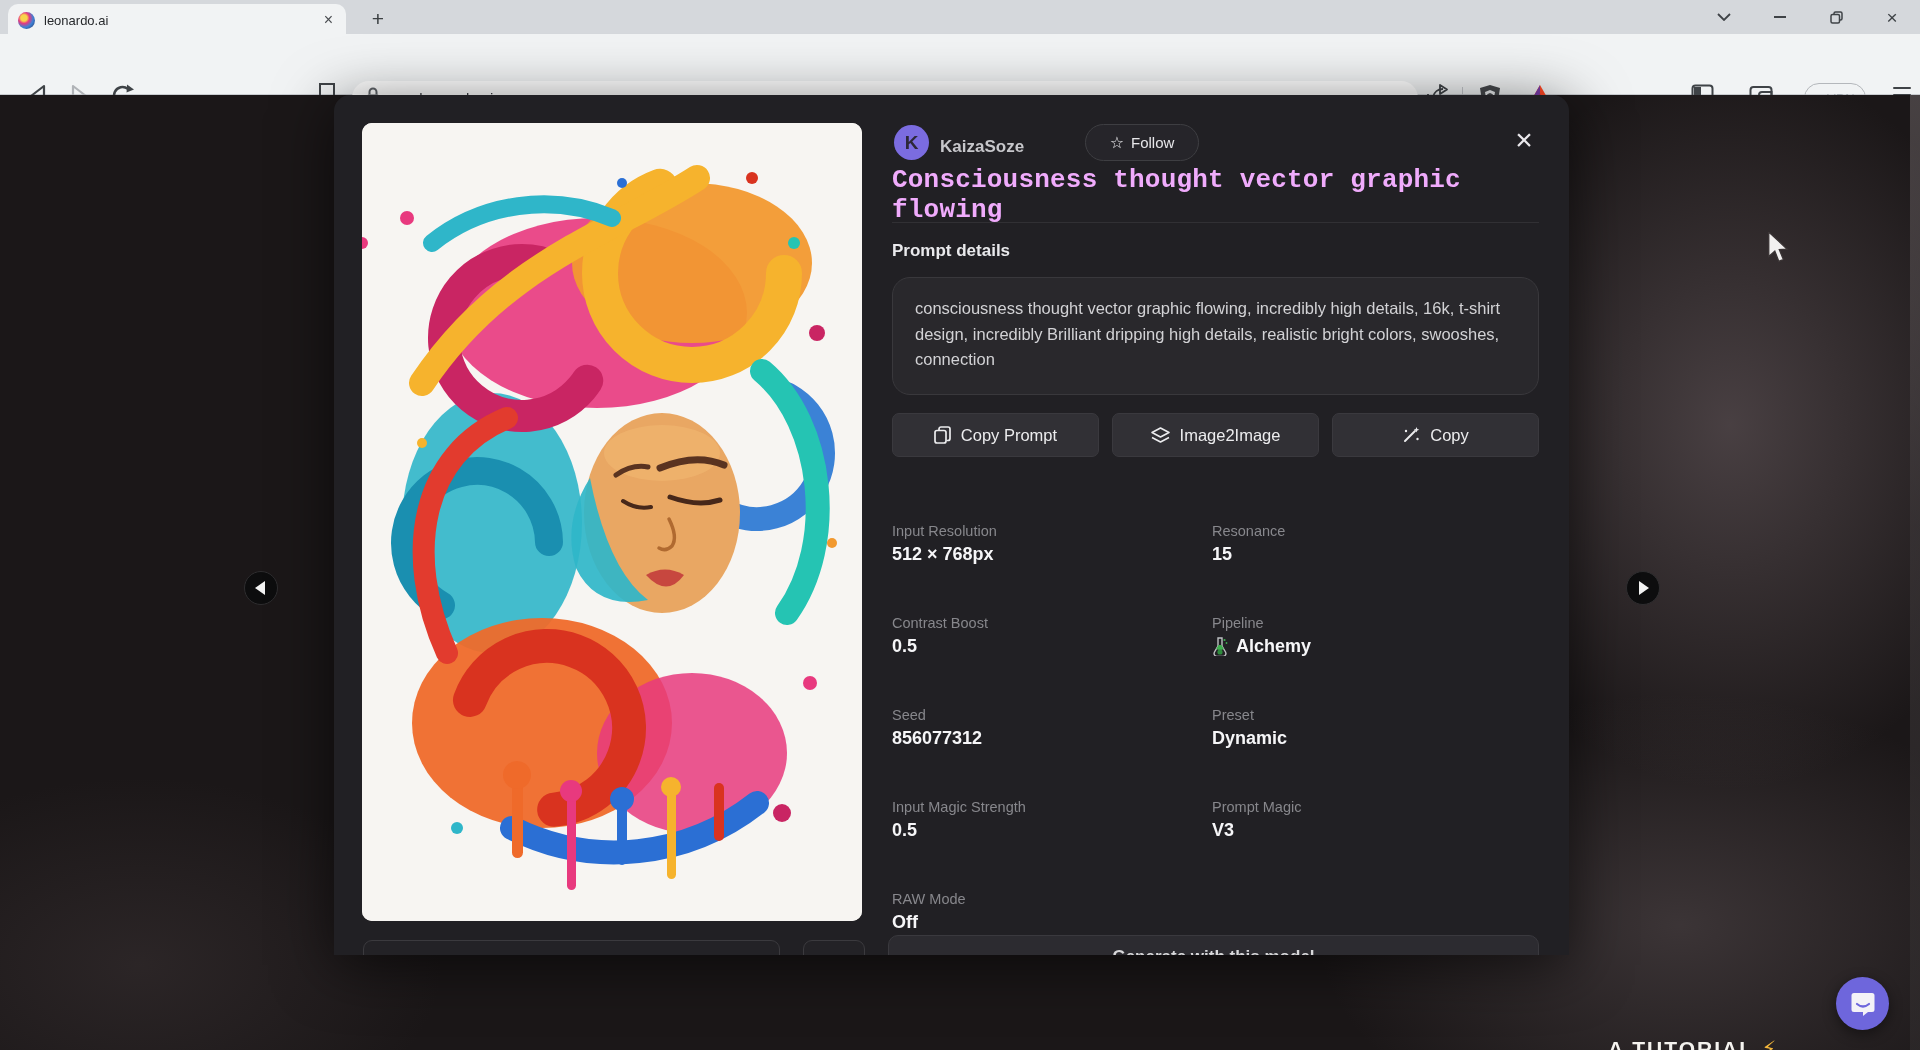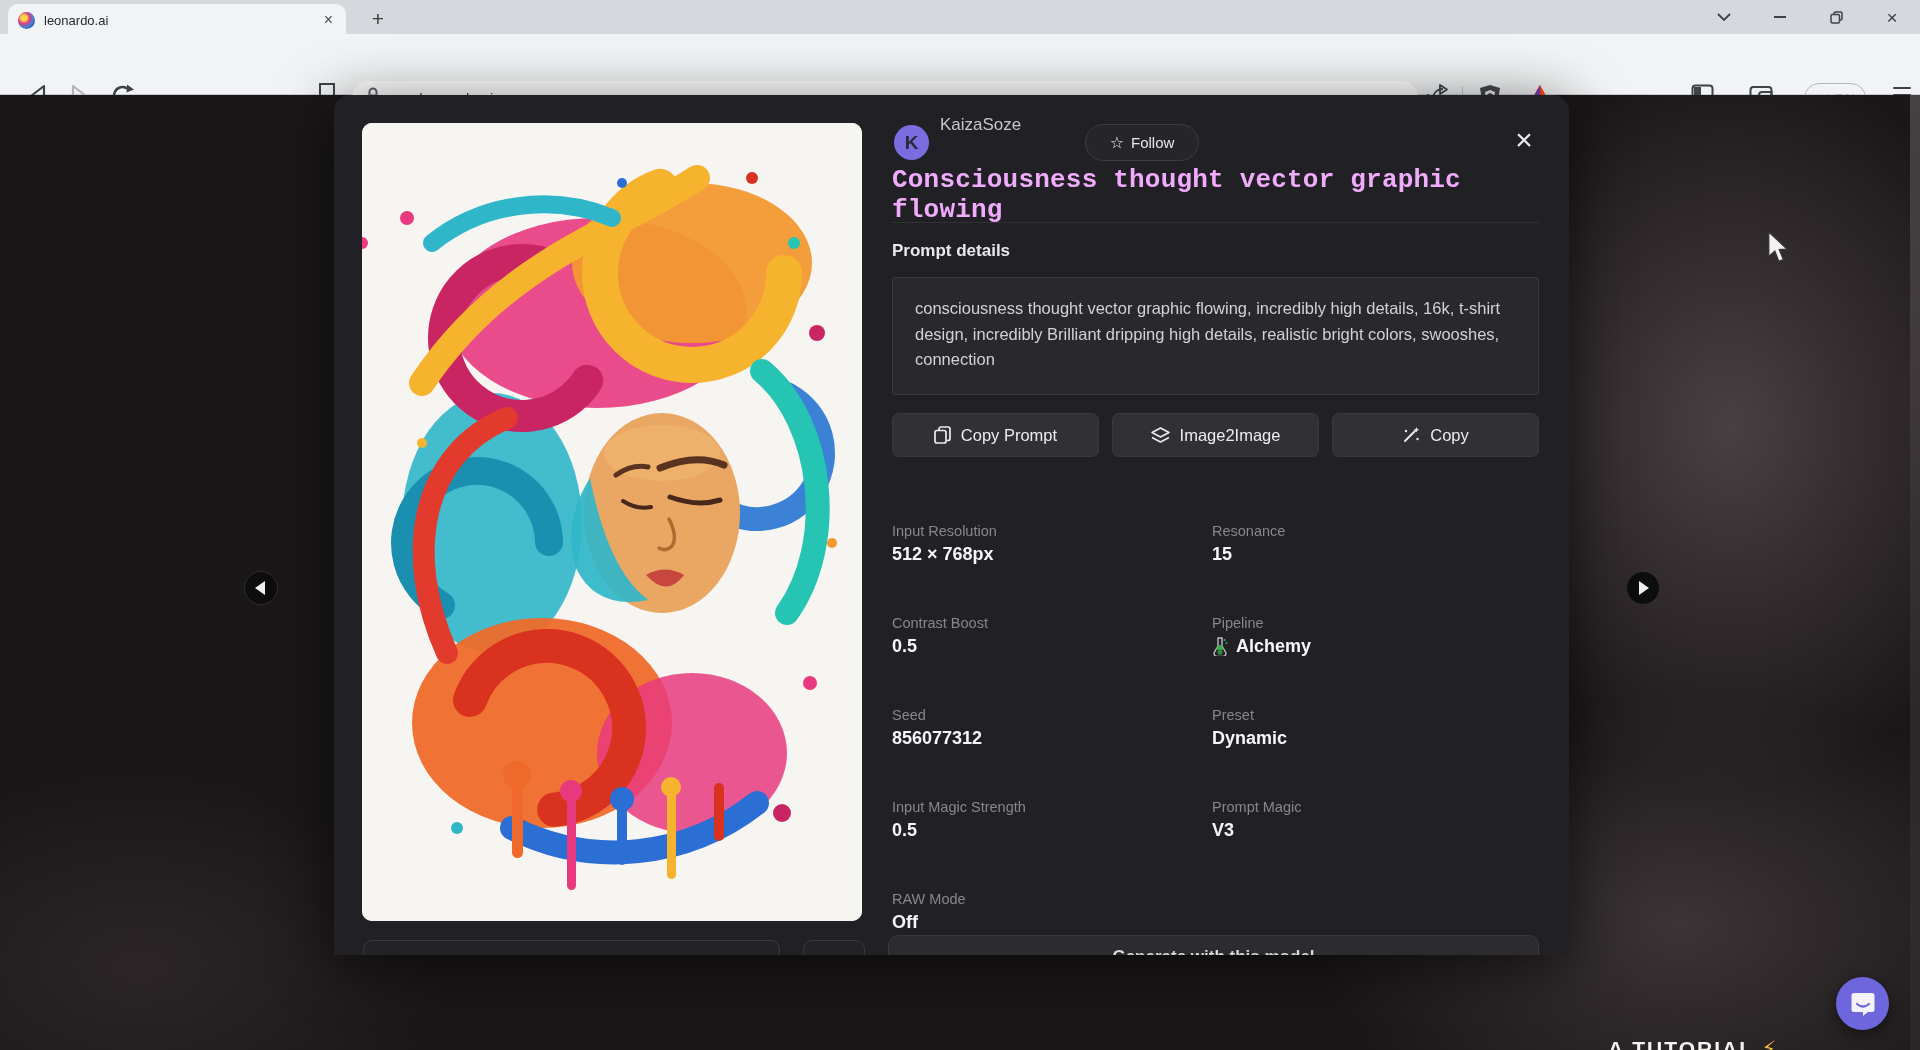--- a/index.html
+++ b/index.html
@@ -57,35 +57,35 @@
   
   .modal { position:absolute; left:334px; top:95px; width:1235px; height:860px; background:#212024;
     border-radius:16px 16px 0 0; box-shadow:0 10px 60px rgba(0,0,0,.6); overflow:hidden; }
   .artwork { position:absolute; left:28px; top:28px; width:500px; height:798px; border-radius:10px;
     overflow:hidden; background:#f7f5f2; }
   .artwork svg { display:block; }
 
   .avatar { position:absolute; left:560px; top:30px; width:35px; height:35px; border-radius:50%;
     background:#7b6ce0; color:#2d2838; font-size:19px; font-weight:700; display:flex;
     align-items:center; justify-content:center; }
-  .author-name { position:absolute; left:606px; top:20px; font-size:17px; font-weight:400; color:#c7c7cb; }
+  .author-name { position:absolute; left:606px; top:42px; font-size:17px; font-weight:700; color:#c7c7cb; }
   .follow-btn { position:absolute; left:751px; top:29px; width:114px; height:37px; border-radius:19px;
     border:1px solid #3e3e42; background:#26252a; color:#e7e7ea; font-size:15px; display:flex;
     align-items:center; justify-content:center; gap:7px; }
   .follow-star { font-size:16px; color:#e7e7ea; }
   .modal-close { position:absolute; left:1174px; top:30px; width:32px; height:32px; color:#eceaee;
     font-size:30px; line-height:30px; text-align:center; font-weight:300; cursor:pointer; }
 
   .gen-title { position:absolute; left:558px; top:70px; width:650px; font-size:26px; font-weight:700;
     color:#f0abfc; letter-spacing:.2px;font-family:Liberation Mono, monospace; }
   .col-divider { position:absolute; left:558px; top:127px; width:647px; height:1px; background:#313034; }
   .prompt-heading { position:absolute; left:558px; top:146px; font-size:17px; font-weight:700; color:#e9e9ec; }
 
   .prompt-box { position:absolute; left:558px; top:182px; width:647px; height:118px; background:#29282c;
-    border:1px solid #39383c; border-radius:3px; padding:18px 22px; }
+    border:1px solid #39383c; border-radius:18px; padding:18px 22px; }
   .prompt-text { font-size:16.5px; line-height:25.5px; color:#d2d2d5; max-width:590px; }
 
   .actions { position:absolute; left:558px; top:318px; width:647px; display:flex; gap:13px; }
   .action-btn { flex:1; height:44px; background:#313035; border:1px solid #3a393e; border-radius:7px;
     color:#ececee; font-size:16.5px; display:flex; align-items:center; justify-content:center; gap:10px; }
   .action-btn svg { flex:none; }
 
   .detail-grid { position:absolute; left:558px; top:428px; display:grid;
     grid-template-columns:320px 327px; grid-auto-rows:47px; row-gap:45px; }
   .d-label { font-size:14.5px; color:#87878c; margin-bottom:5px; }

